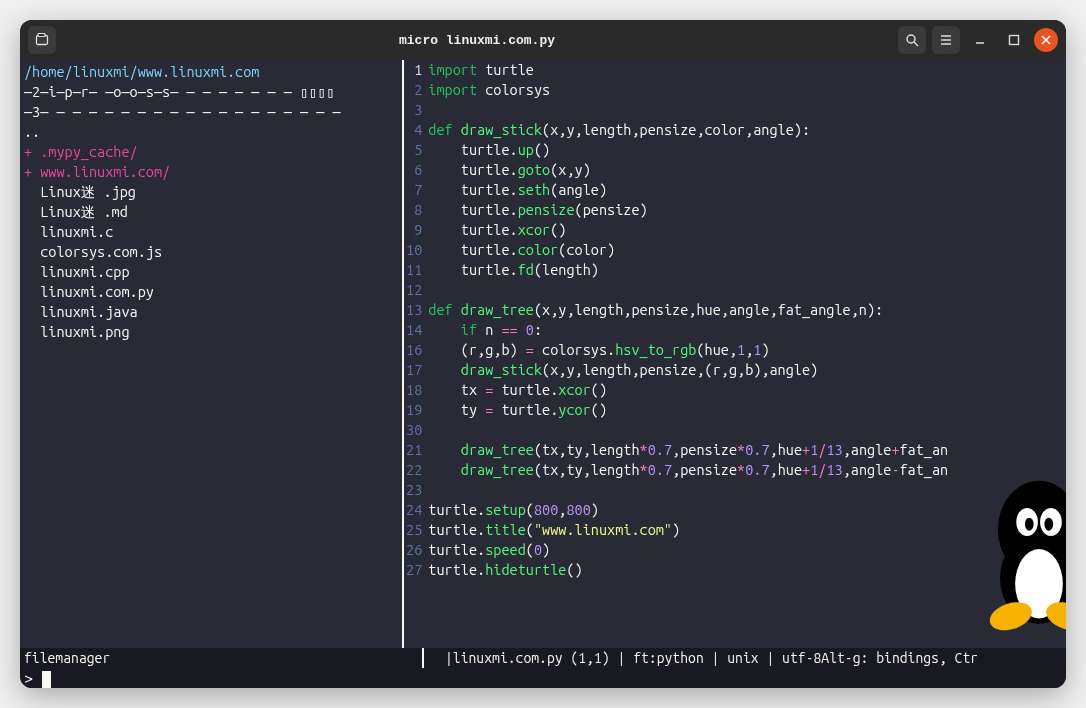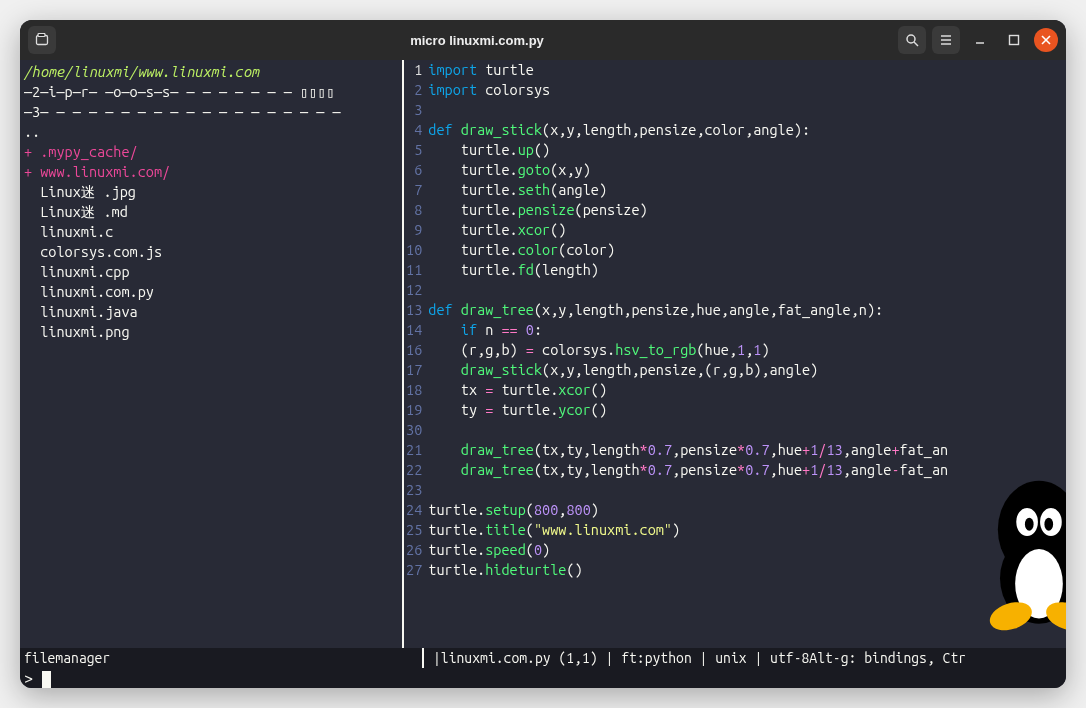--- a/index.html
+++ b/index.html
@@ -37,21 +37,21 @@
   border-radius: 6px;
   background: #3a3a3a;
   display: flex; align-items: center; justify-content: center;
   color: #ddd;
   font-size: 14px;
 }
 .tb-title {
   flex: 1;
   text-align: center;
   color: #eee;
-  font-family: Liberation Sans, sans-serif;
+  font-family: Liberation Mono, monospace;
   font-size: 13px;
   font-weight: 600;
 }
 .tb-right { display: flex; gap: 6px; align-items: center; }
 .tb-close {
   width: 24px; height: 24px;
   border-radius: 50%;
   background: #e95420;
   display: flex; align-items: center; justify-content: center;
   color: #fff;
@@ -67,21 +67,21 @@
   overflow: hidden;
 }
 .sidebar {
   width: 384px;
   background: #282a36;
   padding: 2px 4px;
   border-right: 2px solid #f8f8f2;
   overflow: hidden;
 }
 .sb-line { white-space: pre; }
-.sb-path { color: #bef264; font-style: italic; }
+.sb-path { color: #7dd3fc; }
 .sb-dir { color: #ec4899; }
 .sb-file { color: #f8f8f2; padding-left: 2ch; }
 .code-pane {
   flex: 1;
   background: #282a36;
   overflow: hidden;
   position: relative;
 }
 .code-line {
   display: flex;
@@ -90,39 +90,39 @@
 .gutter {
   width: 3ch;
   text-align: right;
   color: #6272a4;
   padding-right: 6px;
   user-select: none;
   flex-shrink: 0;
 }
 .gutter.cur { color: #e0e0e0; }
 .code-text { flex: 1; overflow: hidden; }
-.kw { color: #0ea5e9; }
+.kw { color: #22c55e; }
 .str { color: #f1fa8c; }
 .num { color: #bd93f9; }
 .fn { color: #50fa7b; }
 .id { color: #f8f8f2; }
 .op { color: #ff79c6; }
 .pn { color: #f8f8f2; }
 .status {
   background: #191a21;
   color: #f8f8f2;
   display: flex;
   font-size: 14px;
   line-height: 20px;
   height: 20px;
   flex-shrink: 0;
   white-space: pre;
 }
 .status-left { width: 404px; padding-left: 4px; border-right: 2px solid #f8f8f2;}
-.status-right { flex: 1; padding-left: 9px; overflow: hidden; }
+.status-right { flex: 1; padding-left: 21px; overflow: hidden; }
 .cmdbar {
   background: #191a21;
   color: #f8f8f2;
   height: 20px;
   line-height: 20px;
   padding-left: 4px;
   white-space: pre;
   flex-shrink: 0;
 }
 .cursor {

